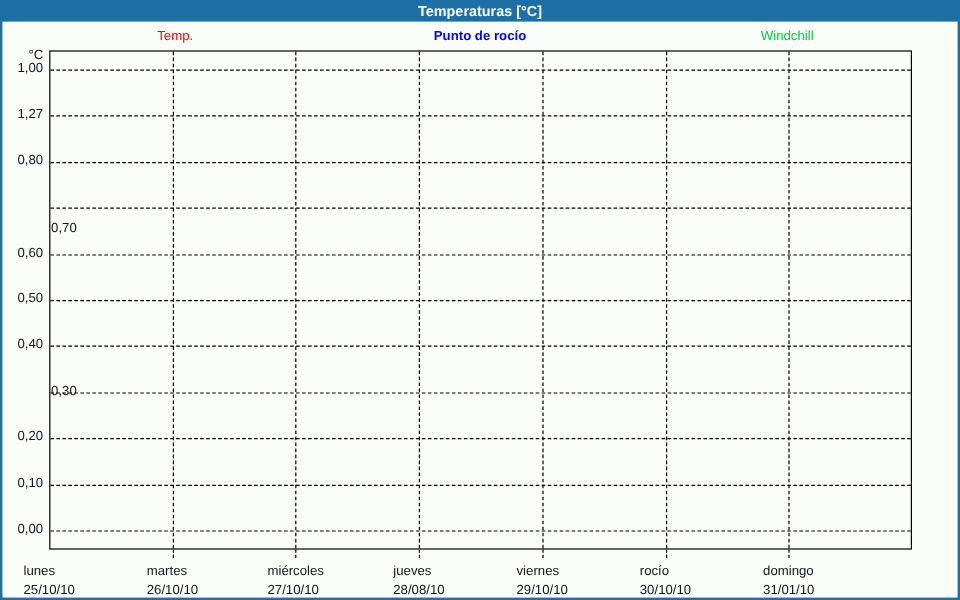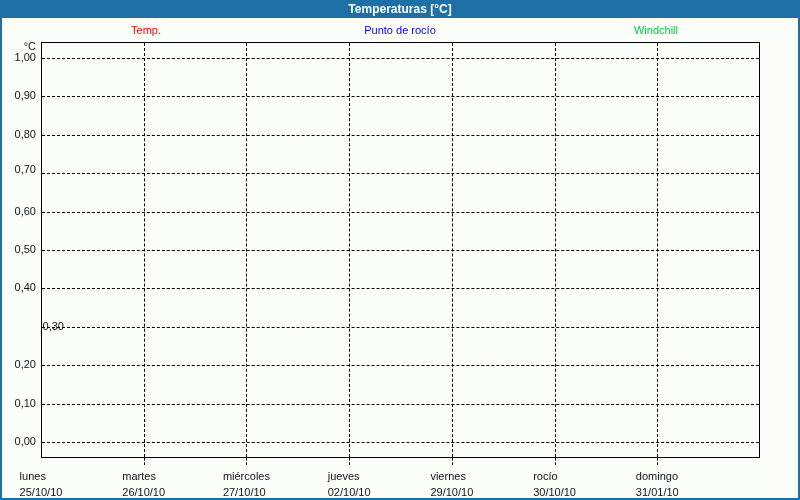--- a/index.html
+++ b/index.html
@@ -59,23 +59,23 @@
       <div class="vgrid" style="left: 101.714px;"></div>
       <div class="vgrid" style="left: 204.429px;"></div>
       <div class="vgrid" style="left: 307.143px;"></div>
       <div class="vgrid" style="left: 409.857px;"></div>
       <div class="vgrid" style="left: 512.571px;"></div>
       <div class="vgrid" style="left: 615.286px;"></div>
     </div>
 
   <div class="frame" id="frame" style="border-color: rgb(29, 111, 165);"></div>
 <div class="ylabel" style="top: 51px;">1,00</div>
-    <div class="ylabel" style="top: 89.4px;">0,90</div>
+    <div class="ylabel" style="top: 89.4px;">1,27</div>
     <div class="ylabel" style="top: 127.8px;">0,80</div>
-    <div class="ylabel" style="top: 163px;">0,70</div>
+    <div class="ylabel" style="top: 184px; padding-left: 28px;">0,70</div>
     <div class="ylabel" style="top: 204.6px;">0,60</div>
     <div class="ylabel" style="top: 243px;">0,50</div>
     <div class="ylabel" style="top: 281.4px;">0,40</div>
     <div class="ylabel" style="top: 319.8px; margin-left: 28px;">0,30</div>
     <div class="ylabel" style="top: 358.2px;">0,20</div>
     <div class="ylabel" style="top: 396.6px;">0,10</div>
     <div class="ylabel" style="top: 435px;">0,00</div>
     <div class="xtick" style="left: 143.714px;"></div>
     <div class="xtick" style="left: 246.429px;"></div>
     <div class="xtick" style="left: 349.143px;"></div>
@@ -89,30 +89,30 @@
     <div class="xlabelwrap" style="left: 143.714px;">
       <div>martes</div>
       <div>26/10/10</div>
     </div>
     <div class="xlabelwrap" style="left: 246.429px;">
       <div>miércoles</div>
       <div>27/10/10</div>
     </div>
     <div class="xlabelwrap" style="left: 349.143px;">
       <div>jueves</div>
-      <div>02/10/10</div>
+      <div>28/08/10</div>
     </div>
     <div class="xlabelwrap" style="left: 451.857px;">
       <div>viernes</div>
       <div>29/10/10</div>
     </div>
     <div class="xlabelwrap" style="left: 554.571px;">
       <div>rocío</div>
       <div>30/10/10</div>
     </div>
     <div class="xlabelwrap" style="left: 657.286px;">
       <div>domingo</div>
       <div>31/01/10</div>
     </div>
     <div class="legenditem" style="left: 146px; color: rgb(255, 0, 0);">Temp.</div>
-    <div class="legenditem" style="left: 400px; color: rgb(0, 0, 255);">Punto de rocío</div>
+    <div class="legenditem" style="left: 400px; color: rgb(0, 0, 255); font-weight: bold;">Punto de rocío</div>
     <div class="legenditem" style="left: 656px; color: rgb(0, 204, 68);">Windchill</div>
   </div>
 
 </body></html>

